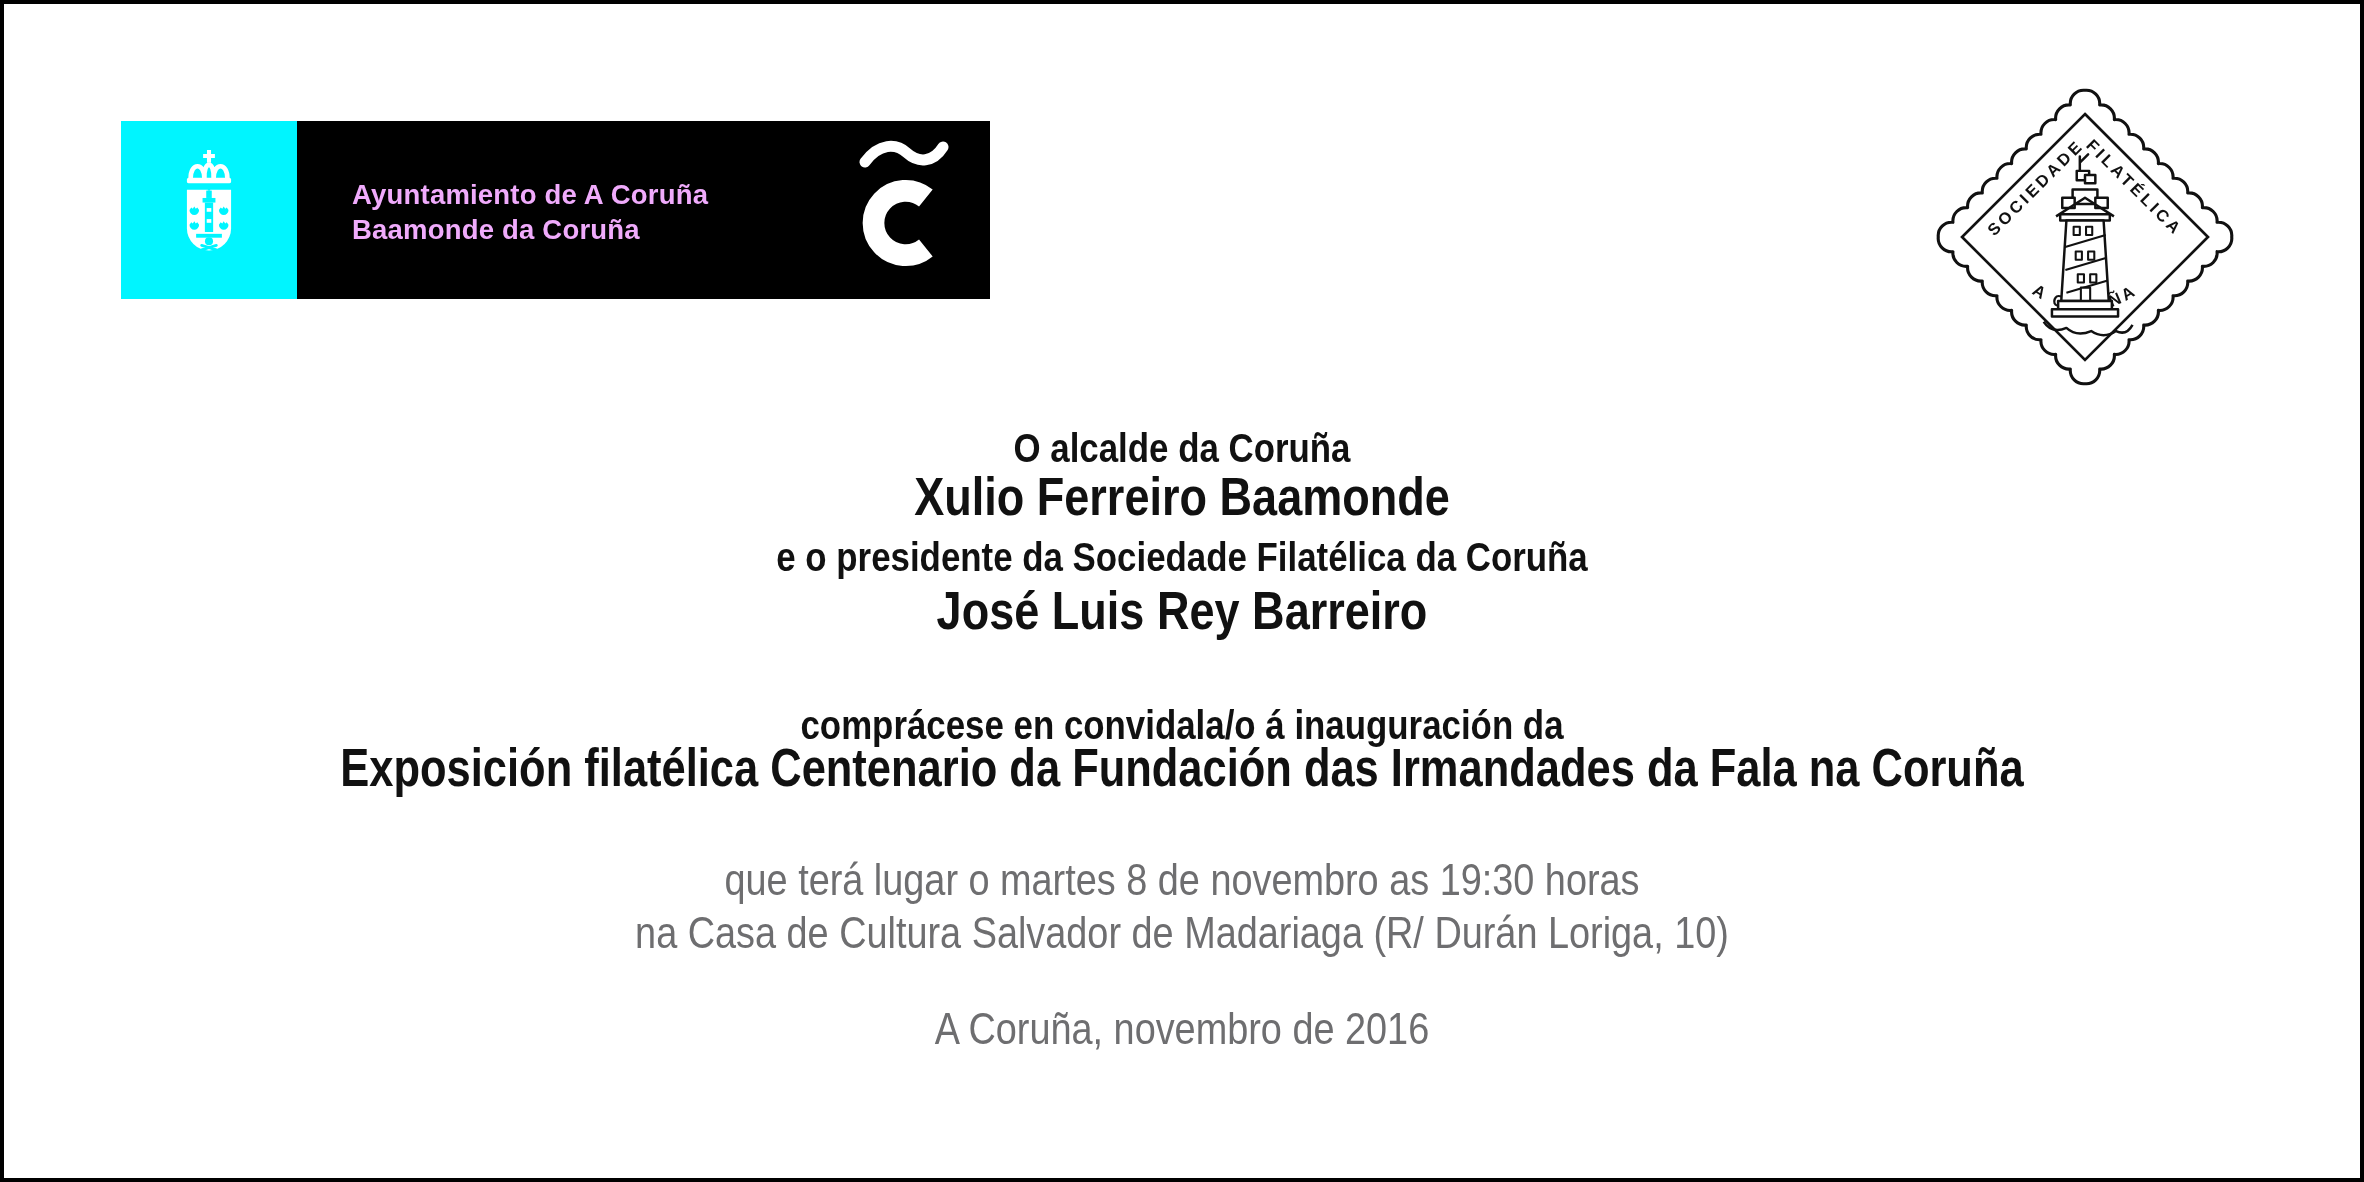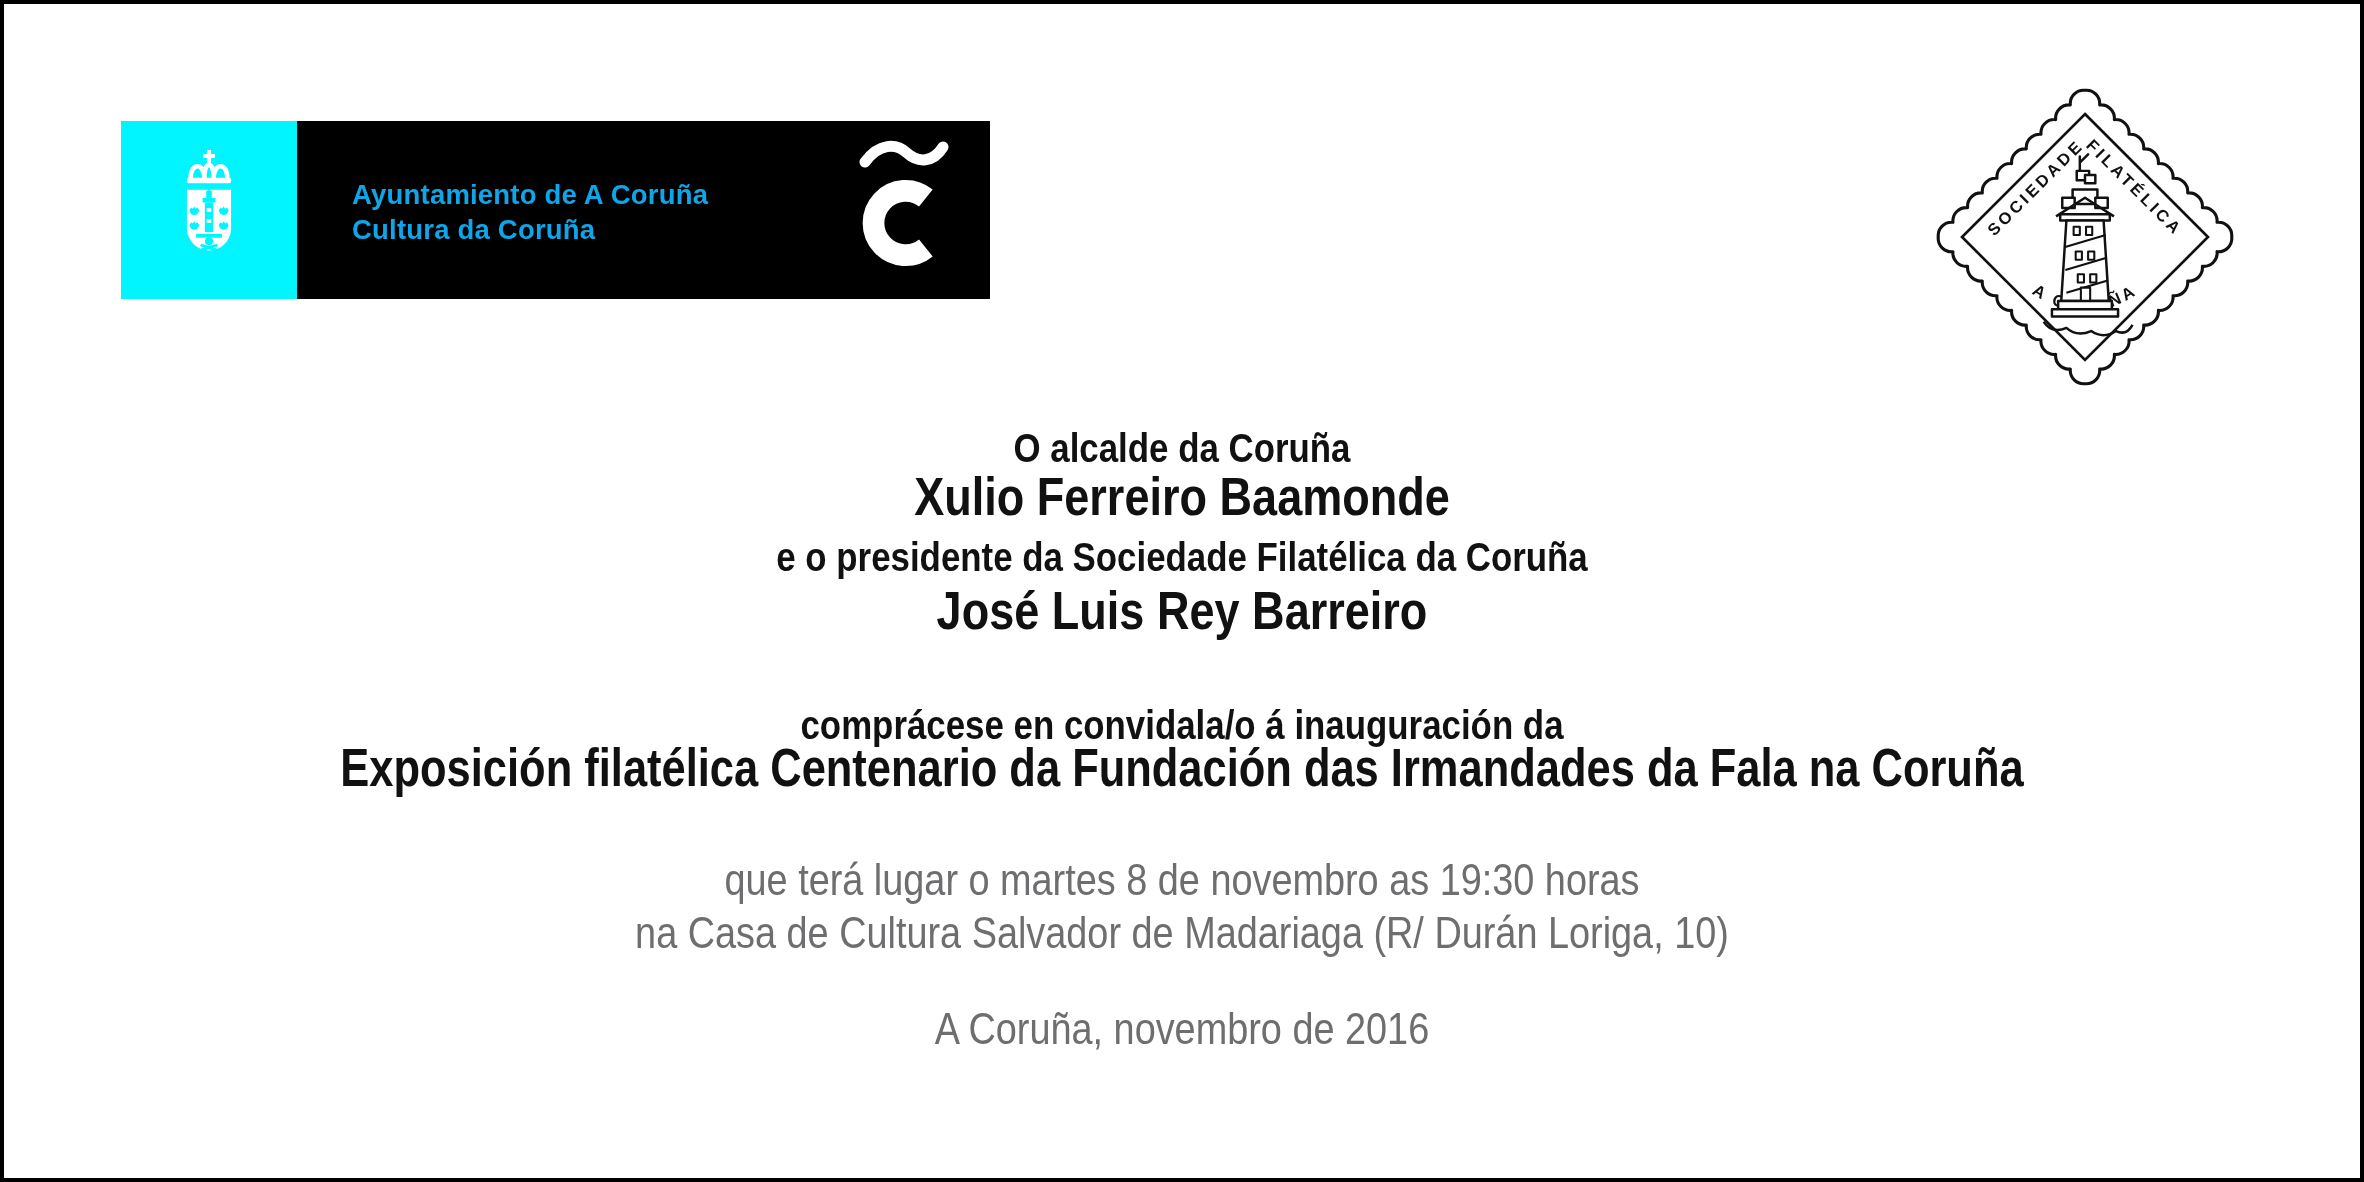--- a/index.html
+++ b/index.html
@@ -11,21 +11,21 @@
     box-sizing:border-box;
     overflow:hidden;
     font-family:"Liberation Sans", sans-serif;
   }
 
   
   .concello-logo { position:absolute; left:117px; top:117px; width:869px; height:178px; }
   .cyan-panel  { position:absolute; left:0; top:0; width:176px; height:178px; background:#00f5ff; }
   .coat-svg    { position:absolute; left:42px; top:28px; }
   .black-panel { position:absolute; left:176px; top:0; width:693px; height:178px; background:#000000; }
-  .org-lines   { position:absolute; left:55px; top:57px; color:#0ea5e9; font-weight:700;
+  .org-lines   { position:absolute; left:55px; top:57px; color:#f0abfc; font-weight:700;
                  font-size:27.5px; line-height:34.5px; letter-spacing:.2px; white-space:nowrap; }
   .monogram    { position:absolute; left:527px; top:18px; width:160px; height:142px;
                  display:flex; flex-direction:column; align-items:center; }
   .monogram .tilde-svg { margin-bottom:6px; }
 
   
   .stamp-logo { position:absolute; left:1926px; top:78px; width:310px; height:310px; }
   .stamp-logo svg text { font-family:"Liberation Sans", sans-serif; font-weight:700;
                          font-size:16px; letter-spacing:3.2px; fill:#111111; }
 
@@ -82,21 +82,21 @@
         </g>
 
         <circle cx="50" cy="100" r="4.4" fill="#00f5ff"></circle>
         <path stroke="#00f5ff" stroke-width="3" stroke-linecap="round" d="M42 104.5 L58 109.5 M58 104.5 L42 109.5"></path>
       </svg>
     </div>
 
     <div class="black-panel">
       <div class="org-lines">
         <div>Ayuntamiento de A Coruña</div>
-        <div>Cultura da Coruña</div>
+        <div>Baamonde da Coruña</div>
       </div>
       <div class="monogram">
         <svg class="tilde-svg" width="92" height="32" viewBox="0 0 92 32">
           <path d="M7 23 C21 4 38 4 49 14 C60 24 75 24 85 8" fill="none" stroke="#ffffff" stroke-width="11" stroke-linecap="round"></path>
         </svg>
         <svg width="90" height="92" viewBox="0 -2 112 110">
           <path d="M83.2 21.9 A40 40 0 1 0 83.2 84.1" fill="none" stroke="#ffffff" stroke-width="27"></path>
         </svg>
       </div>
     </div>

